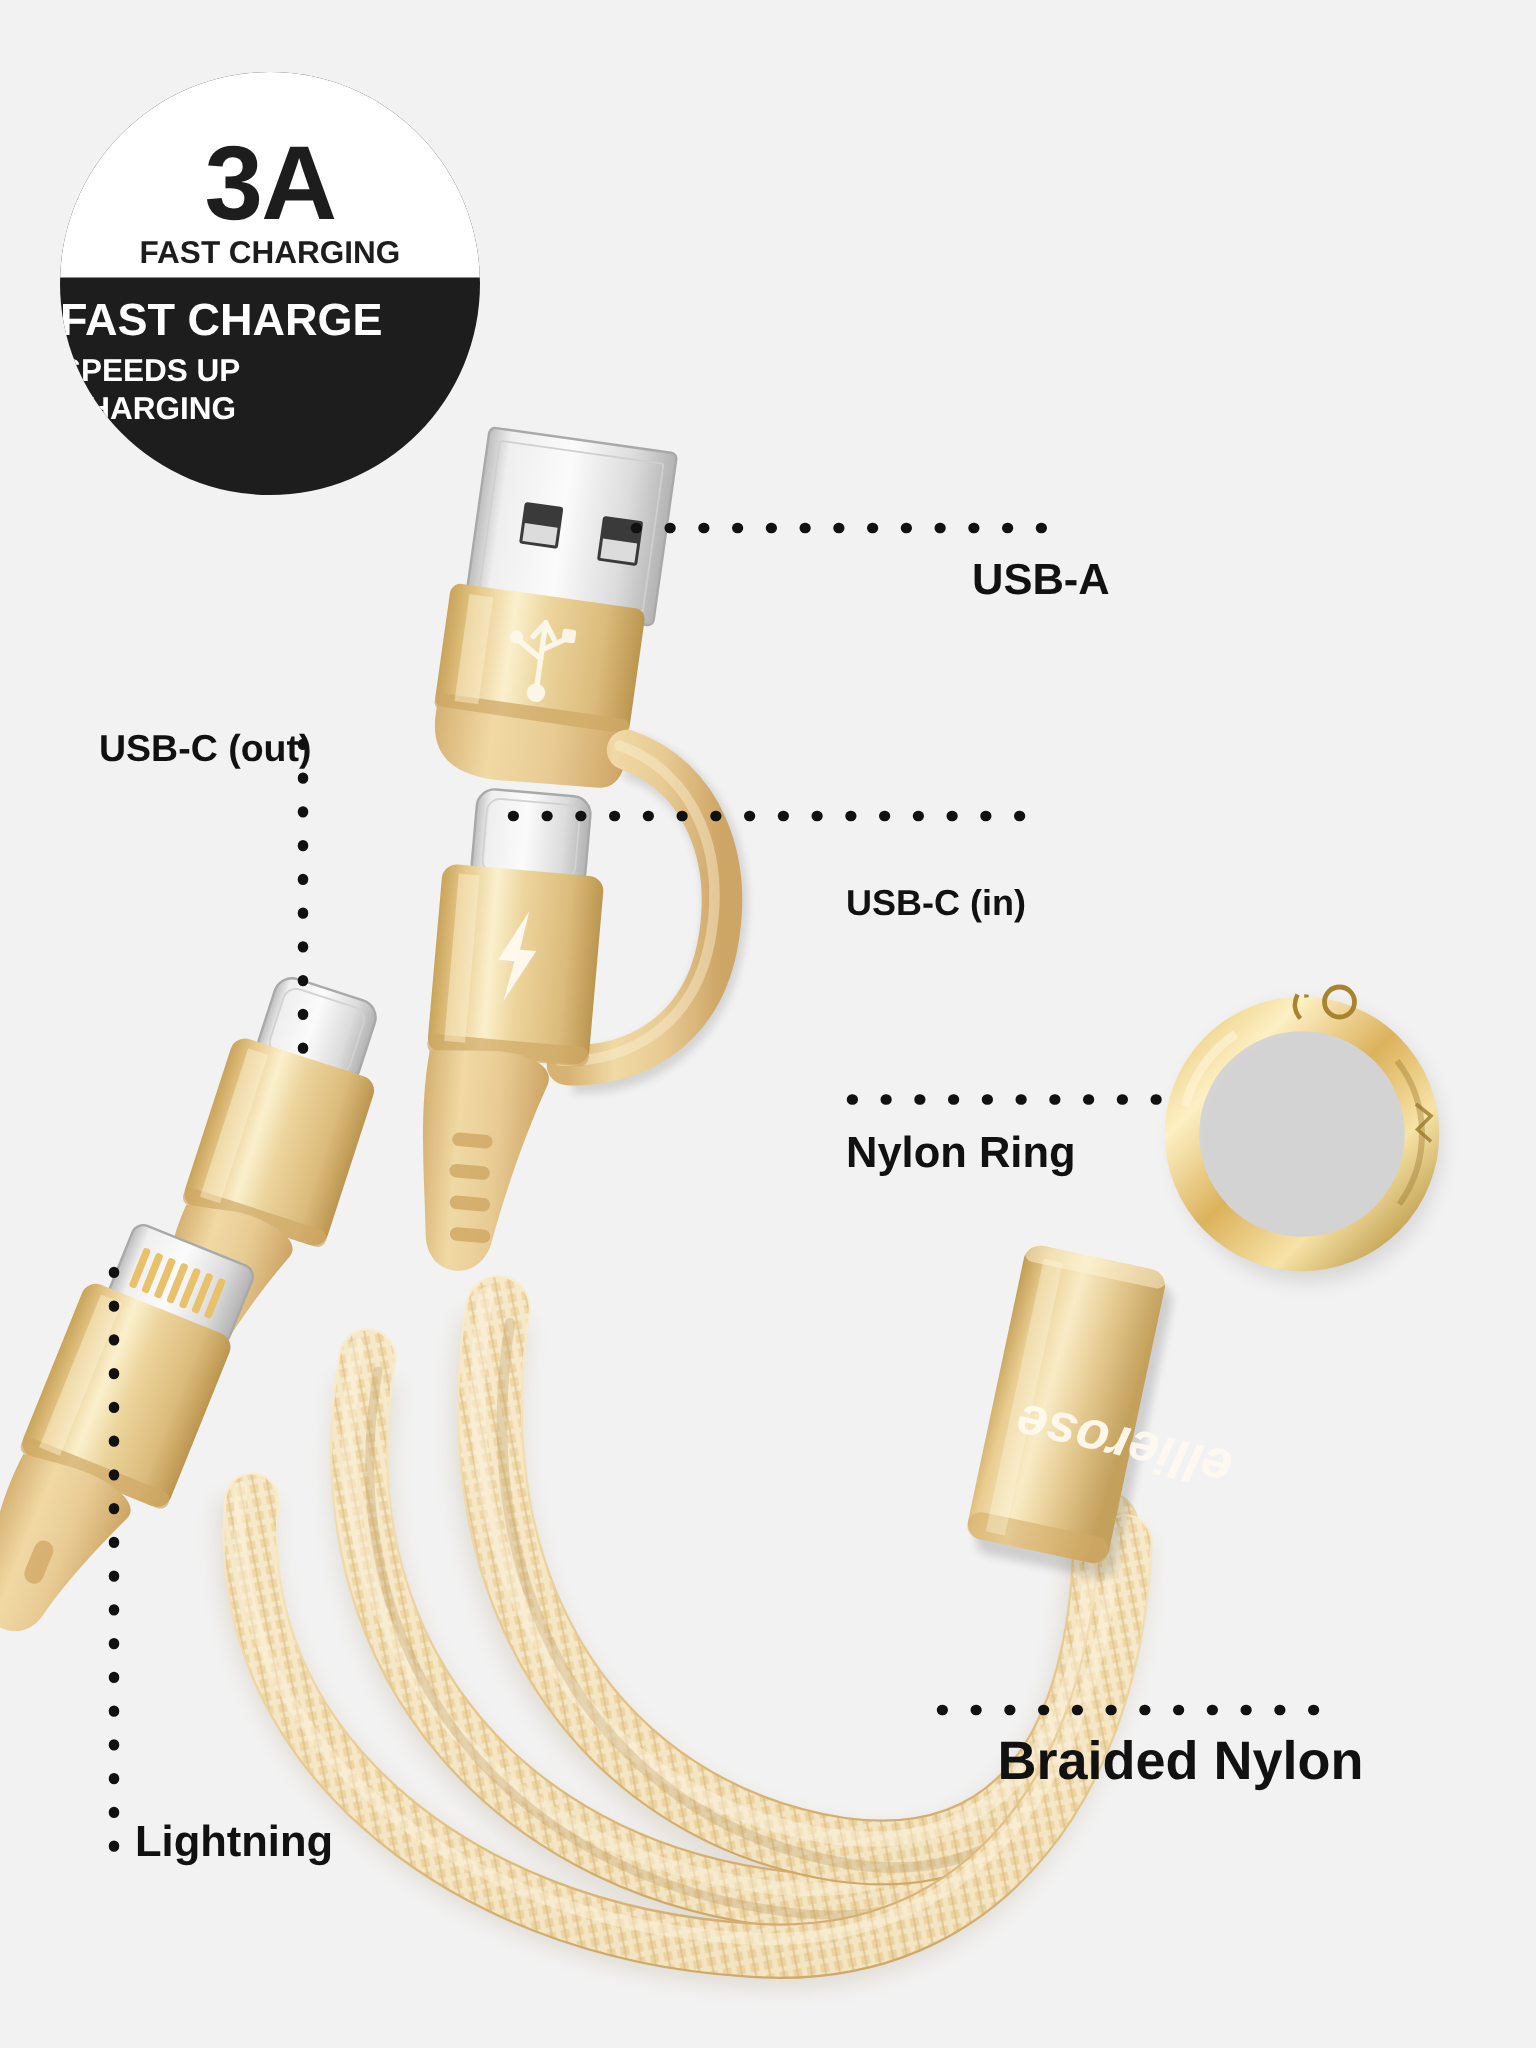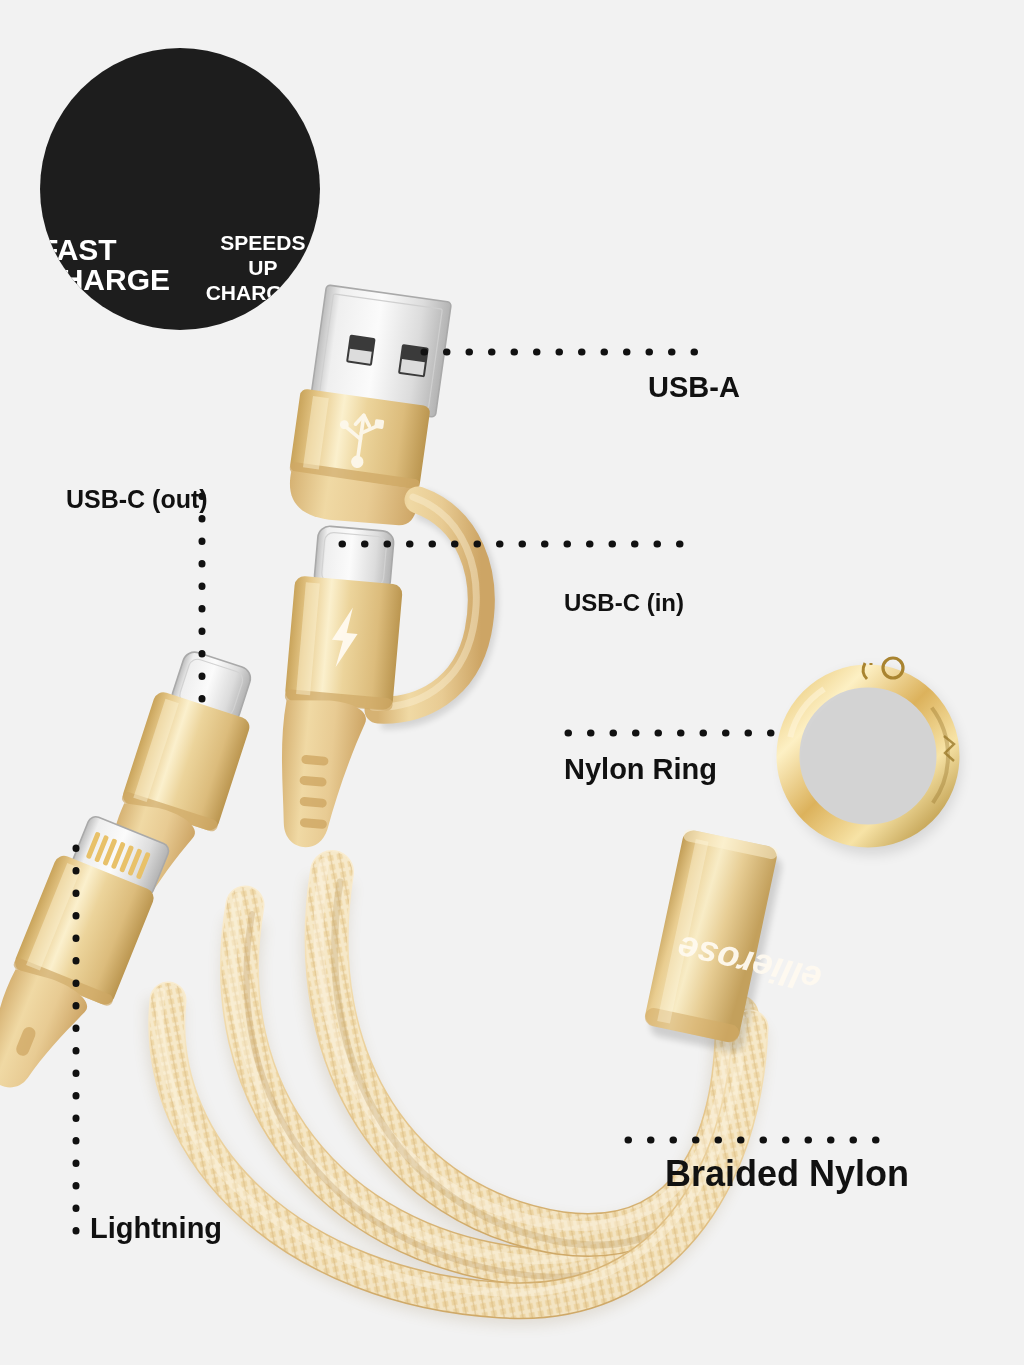--- a/index.html
+++ b/index.html
@@ -28,21 +28,21 @@
   .badge-amp{
     font-size:70px;font-weight:bold;color:#1d1d1d;line-height:0.92;
     letter-spacing:-1px;
   }
   .badge-sub{
     font-size:21px;font-weight:bold;color:#1d1d1d;letter-spacing:0px;
     margin-top:2px;
   }
   .badge-bot{
     position:absolute;left:0;top:49.4%;width:100%;height:50.6%;
-    display:flex;flex-direction:row;align-items:center;justify-content:flex-start;
+    display:flex;flex-direction:column;align-items:flex-start;justify-content:flex-start;
     padding-top:12px;box-sizing:border-box;color:#fff;
   }
   .badge-main{font-size:30px;font-weight:bold;letter-spacing:0px;line-height:1;}
   .badge-l3{font-size:21px;font-weight:bold;line-height:1.18;margin-top:7px;text-align:center;}
 
   
   .callout{
     position:absolute;color:#111;font-weight:bold;white-space:nowrap;
   }
   #label-usba{left:648px;top:371px;font-size:29px;}
@@ -252,20 +252,24 @@
       <line x1="424" y1="352" x2="700" y2="352"></line>
       <line x1="342" y1="544" x2="700" y2="544"></line>
       <line x1="202" y1="496" x2="202" y2="700"></line>
       <line x1="568" y1="733" x2="790" y2="733"></line>
       <line x1="628" y1="1140" x2="894" y2="1140"></line>
       <line x1="76" y1="848" x2="76" y2="1234"></line>
     </g>
   </svg>
 
   <div class="badge">
+    <div class="badge-top">
+      <div class="badge-amp">3A</div>
+      <div class="badge-sub">FAST CHARGING</div>
+    </div>
     <div class="badge-bot">
       <div class="badge-main">FAST CHARGE</div>
       <div class="badge-l3">
         <span>SPEEDS UP</span><br>
         <span>CHARGING</span>
       </div>
     </div>
   </div>
 
   <div class="callout" id="label-usba">USB-A</div>

